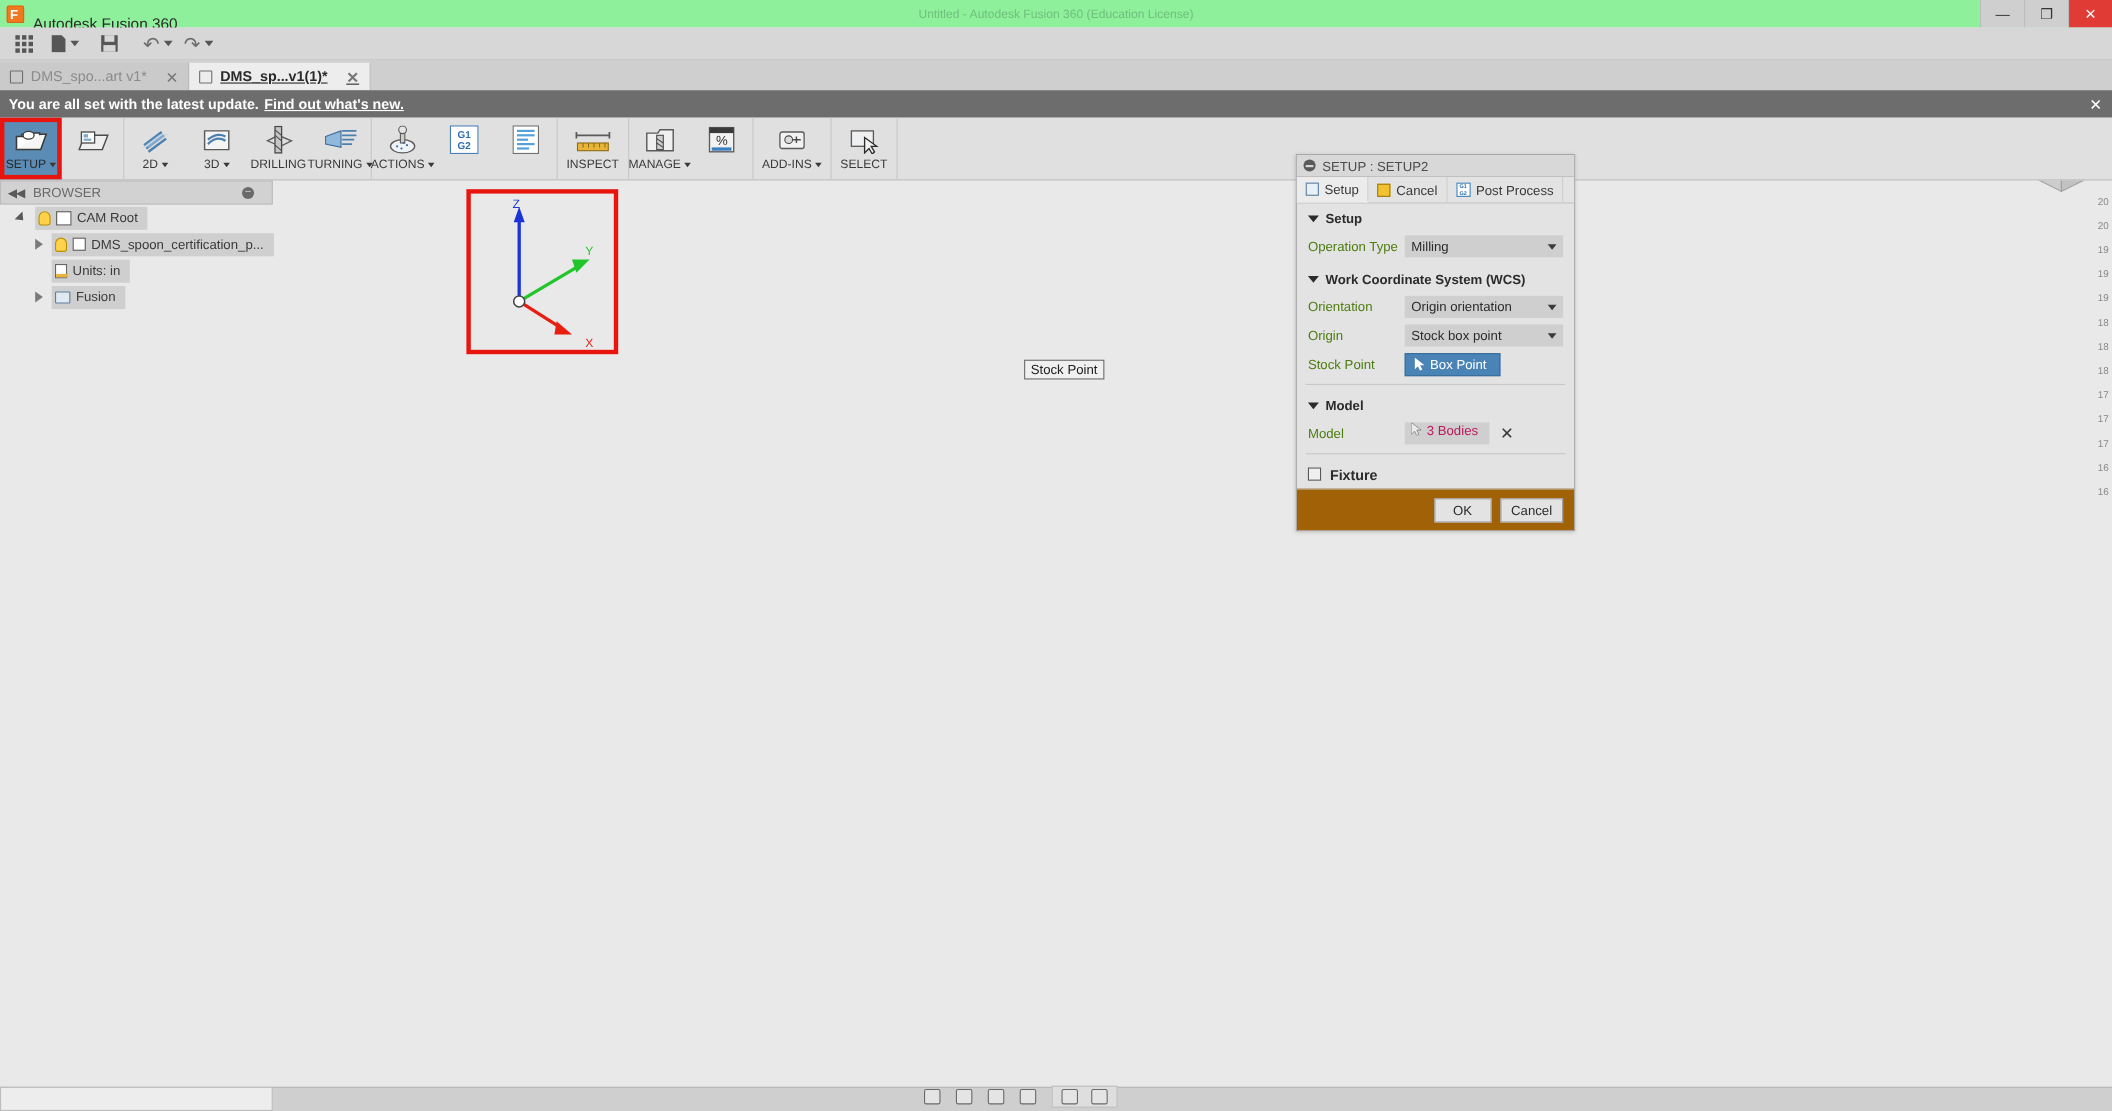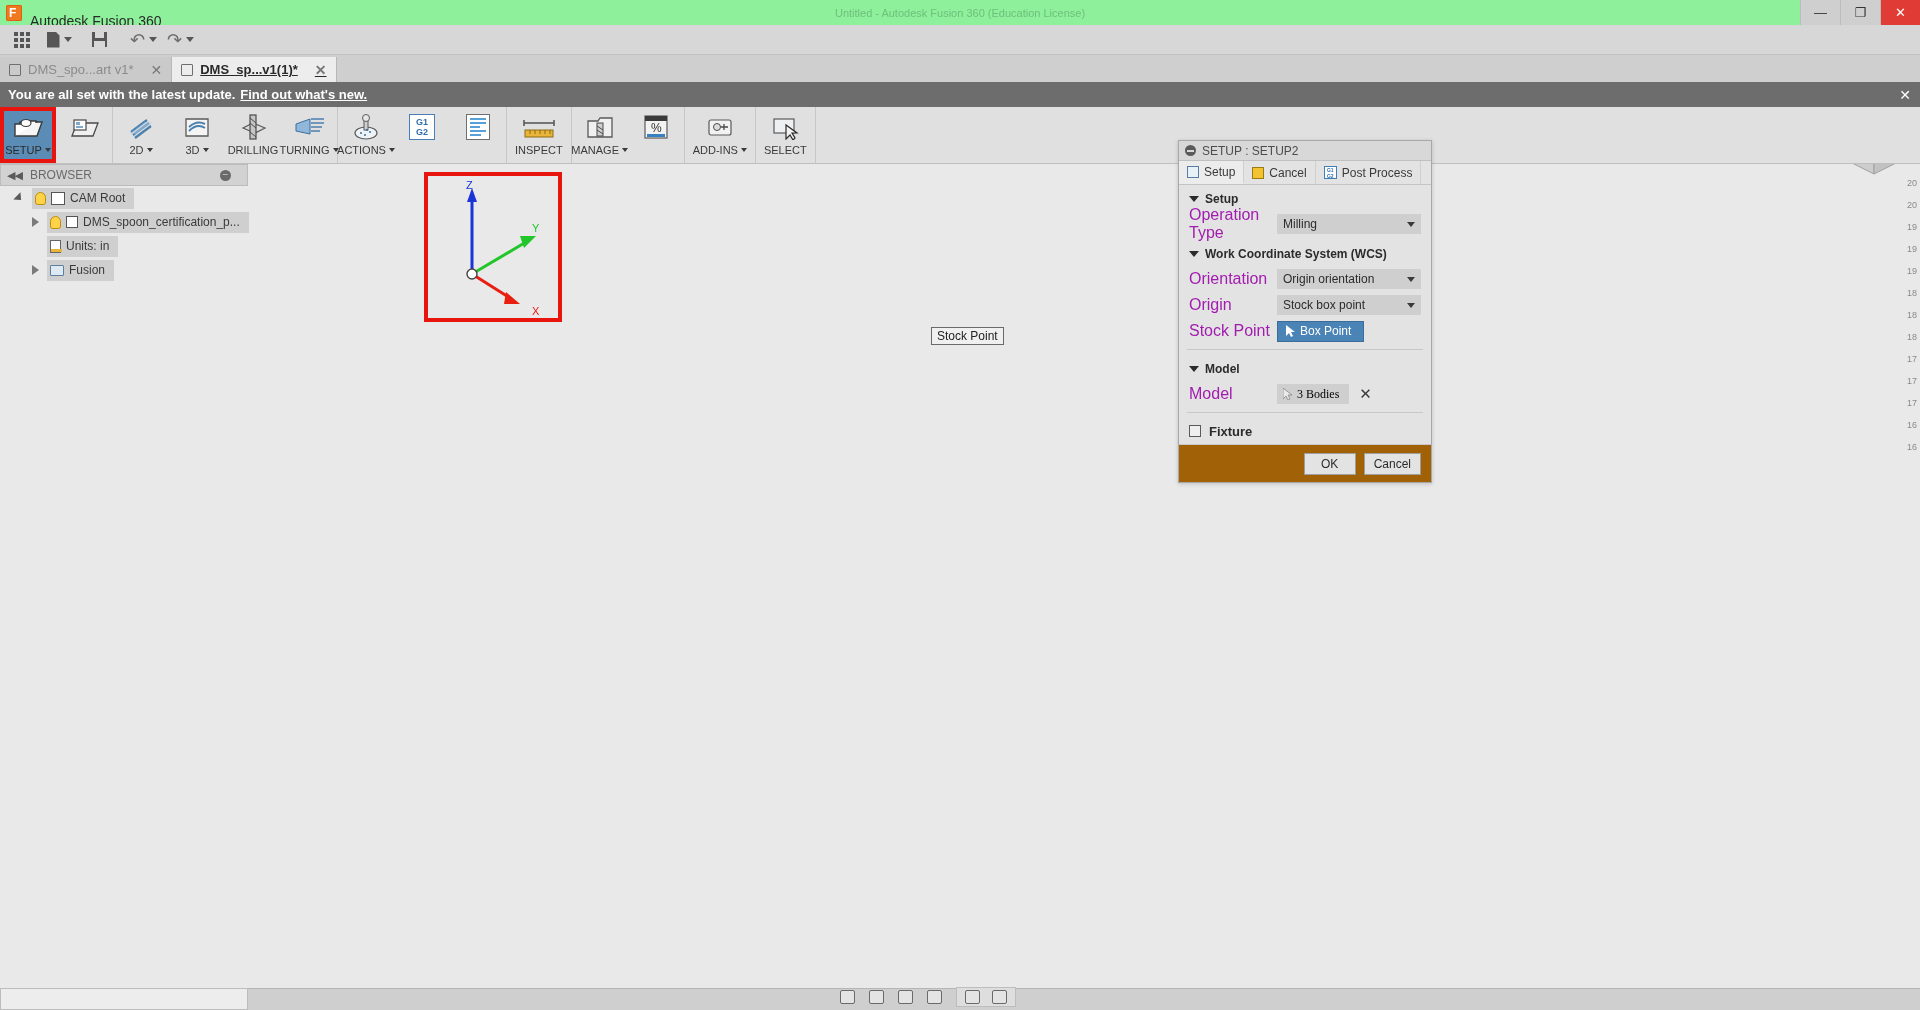--- a/index.html
+++ b/index.html
@@ -137,32 +137,32 @@
   .tb-cube{width:12px;height:12px;border:1.2px solid #5a7f9e;background:#e8f0f7;}
   .tb-stock{width:12px;height:12px;background:#f2c230;border:1.2px solid #9c7c10;}
   .tb-gp{width:13px;height:13px;border:1.2px solid #3f7fb5;background:#fff;color:#2f6fae;
     font-size:5px;font-weight:bold;display:flex;flex-direction:column;align-items:center;
     justify-content:center;line-height:6px;}
   .sect-hdr { display:flex; align-items:center; gap:6px; padding:7px 0 5px 10px;
     font-weight:bold; font-size:12px; color:#2b2b2b; }
   .sect-hdr .tri{width:0;height:0;border-left:5px solid transparent;border-right:5px solid transparent;
     border-top:6px solid #2b2b2b;}
   .frow { display:flex; align-items:center; height:26px; padding:0 10px; }
-  .frow .flabel { width:88px; font-size:16px; color:#a21caf; }
+  .frow .flabel { width:88px; font-size:12px; color:#4d7c0f; }
   .fsel { flex:1; height:20px; background:#cfcfcf; display:flex; align-items:center;
     padding:0 6px; font-size:12px; color:#2b2b2b; position:relative;}
   .fsel .dd { position:absolute; right:6px; width:0;height:0;
     border-left:4px solid transparent;border-right:4px solid transparent;
     border-top:5px solid #3a3a3a;}
   .btn-blue { background:#4a83b5; color:#fff; height:21px; display:inline-flex;
     align-items:center; gap:5px; padding:0 12px 0 8px; font-size:12px;
     border:1px solid #3a6d99; }
   .cur-w { width:9px;height:12px; }
-  .chip-gray { background:#cfcfcf; height:20px; display:inline-flex; align-items:center;
-    gap:5px; padding:0 10px 0 6px; font-size:12px; color:#000000;font-family:Liberation Serif, serif; }
+  .chip-gray { background:#cfcfcf; height:20px; display:inline-flex; align-items:flex-start;
+    gap:5px; padding:0 10px 0 6px; font-size:12px; color:#be185d; }
   .xbtn { font-size:15px; color:#3a3a3a; margin-left:10px; }
   .hr { height:1px; background:#c8c8c8; margin:5px 8px; }
   .chk { width:12px;height:12px;border:1.4px solid #5a5a5a;background:#efefef; }
   #dlg-foot { height:38px; display:flex; align-items:center; justify-content:flex-end;
     gap:8px; padding-right:10px; border-top:1px solid #c8c8c8; background:#a16207; }
   .fbtn { min-width:52px; height:22px; background:#e3e3e3; border:1px solid #9e9e9e;
     display:flex; align-items:center; justify-content:center; font-size:12px;
     color:#2b2b2b; padding:0 9px; }
 
   

